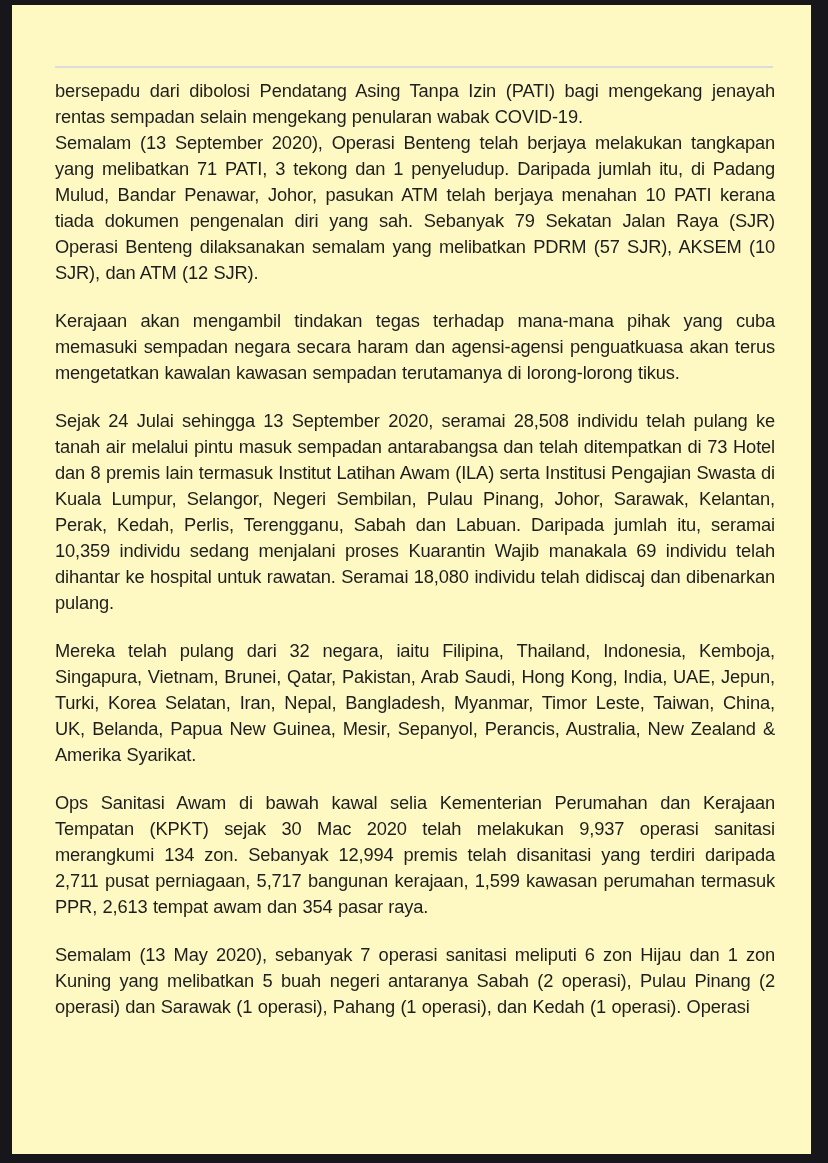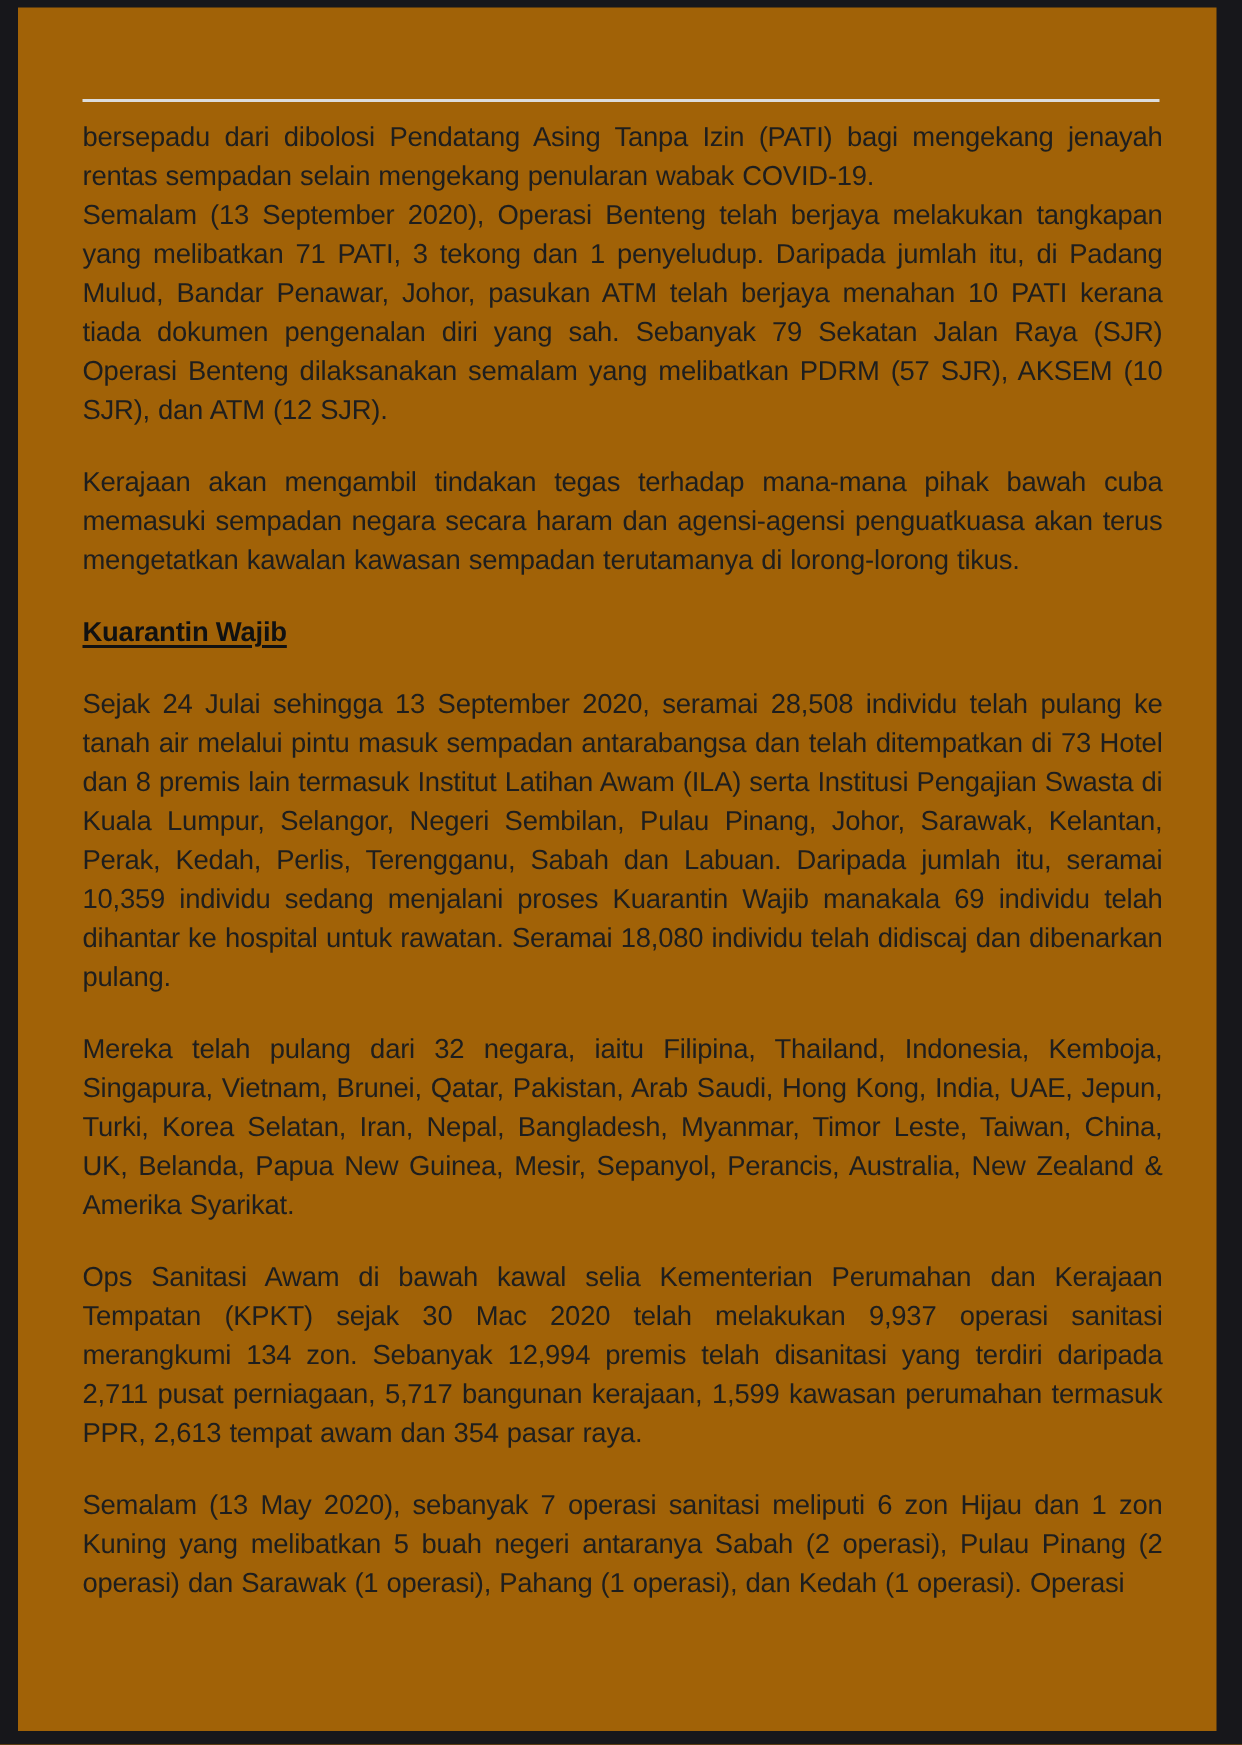--- a/index.html
+++ b/index.html
@@ -12,21 +12,21 @@
   body {
     background: #17171b;
     position: relative;
   }
   .page {
     position: absolute;
     left: 12px;
     top: 5px;
     width: 799px;
     height: 1149px;
-    background: #a16207;
+    background: #fef9c3;
     padding: 61px 36px 0 43px;
     overflow: hidden;
   }
   .top-divider {
     height: 2px;
     background: #dcdcdc;
     margin-bottom: 10px;
     width: 718px;
   }
   .para {
@@ -59,23 +59,22 @@
 <body>
 
 <div class="page">
 
   <div class="top-divider"></div>
 
   <p class="para no-gap">bersepadu dari dibolosi Pendatang Asing Tanpa Izin (PATI) bagi mengekang jenayah rentas sempadan selain mengekang penularan wabak COVID-19.</p>
 
   <p class="para">Semalam (13 September 2020), Operasi Benteng telah berjaya melakukan tangkapan yang melibatkan 71 PATI, 3 tekong dan 1 penyeludup.  Daripada jumlah itu, di Padang Mulud, Bandar Penawar, Johor, pasukan ATM telah berjaya menahan 10 PATI kerana tiada dokumen pengenalan diri yang sah. Sebanyak 79 Sekatan Jalan Raya (SJR) Operasi Benteng dilaksanakan semalam yang melibatkan PDRM (57 SJR), AKSEM (10 SJR), dan ATM (12 SJR).</p>
 
-  <p class="para">Kerajaan akan mengambil tindakan tegas terhadap mana-mana pihak bawah cuba memasuki sempadan negara secara haram dan agensi-agensi penguatkuasa akan terus mengetatkan kawalan kawasan sempadan terutamanya di lorong-lorong tikus.</p>
+  <p class="para">Kerajaan akan mengambil tindakan tegas terhadap mana-mana pihak yang cuba memasuki sempadan negara secara haram dan agensi-agensi penguatkuasa akan terus mengetatkan kawalan kawasan sempadan terutamanya di lorong-lorong tikus.</p>
 
-  <h2 class="heading"><span>Kuarantin Wajib</span></h2>
 
   <p class="para">Sejak 24 Julai sehingga 13 September 2020, seramai 28,508 individu telah pulang ke tanah air melalui pintu masuk sempadan antarabangsa dan telah ditempatkan di 73 Hotel dan 8 premis lain termasuk Institut Latihan Awam (ILA) serta Institusi Pengajian Swasta di Kuala Lumpur, Selangor, Negeri Sembilan, Pulau Pinang, Johor, Sarawak, Kelantan, Perak, Kedah, Perlis, Terengganu, Sabah dan Labuan. Daripada jumlah itu, seramai 10,359 individu sedang menjalani proses Kuarantin Wajib manakala 69 individu telah dihantar ke hospital untuk rawatan. Seramai 18,080 individu telah didiscaj dan dibenarkan pulang.</p>
 
   <p class="para">Mereka telah pulang dari 32 negara, iaitu Filipina, Thailand, Indonesia, Kemboja, Singapura, Vietnam, Brunei, Qatar, Pakistan, Arab Saudi, Hong Kong, India, UAE, Jepun, Turki, Korea Selatan, Iran, Nepal, Bangladesh, Myanmar, Timor Leste, Taiwan, China, UK, Belanda, Papua New Guinea, Mesir, Sepanyol, Perancis, Australia, New Zealand &amp; Amerika Syarikat.</p>
 
 
   <p class="para">Ops Sanitasi Awam di bawah kawal selia Kementerian Perumahan dan Kerajaan Tempatan (KPKT) sejak 30 Mac 2020 telah melakukan 9,937 operasi sanitasi merangkumi 134 zon. Sebanyak 12,994 premis telah disanitasi yang terdiri daripada 2,711 pusat perniagaan, 5,717 bangunan kerajaan, 1,599 kawasan perumahan termasuk PPR, 2,613 tempat awam dan 354 pasar raya.</p>
 
   <p class="para">Semalam (13 May 2020), sebanyak 7 operasi sanitasi meliputi 6 zon Hijau dan 1 zon Kuning yang melibatkan 5 buah negeri antaranya Sabah (2 operasi), Pulau Pinang (2 operasi) dan Sarawak (1 operasi), Pahang (1 operasi), dan Kedah (1 operasi). Operasi</p>
 

